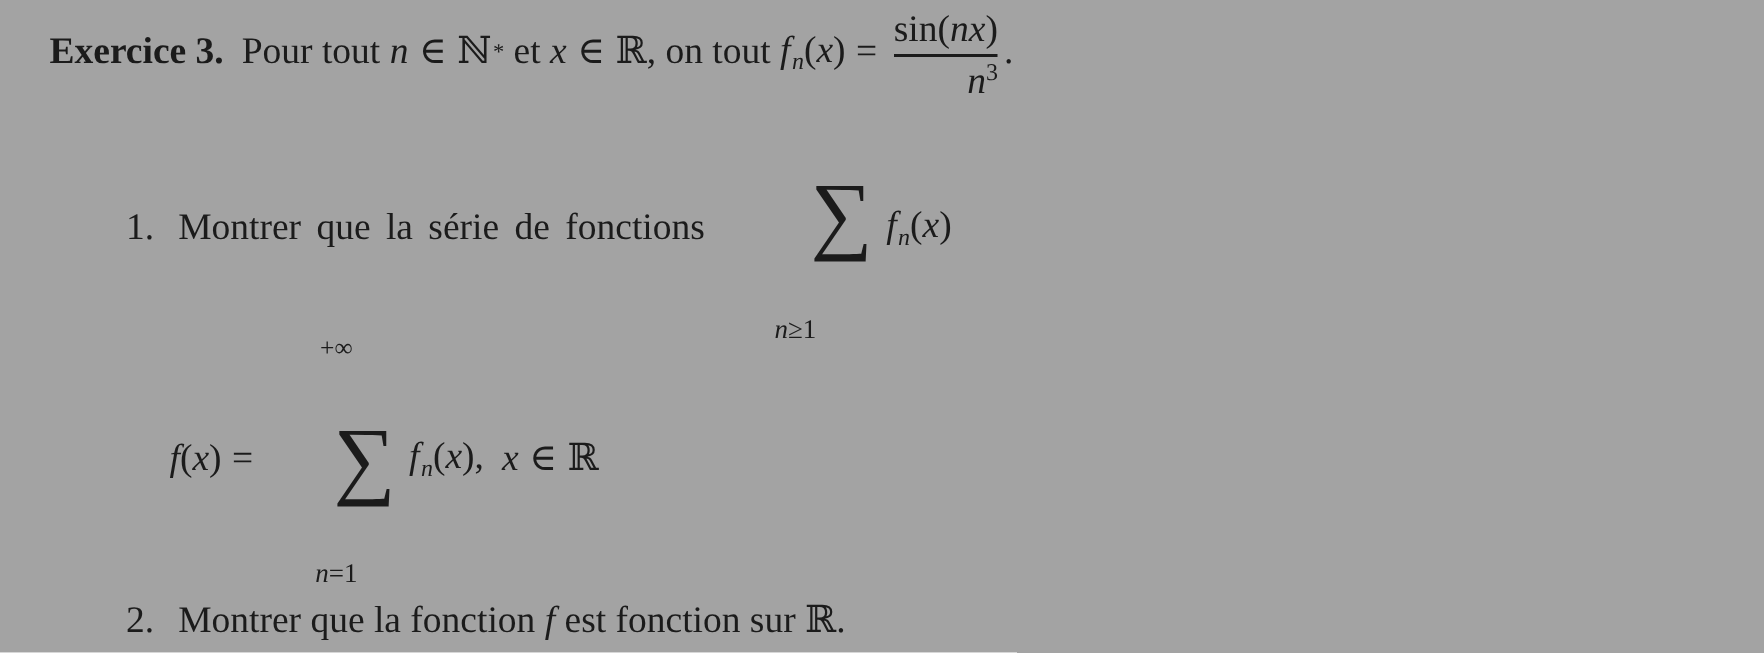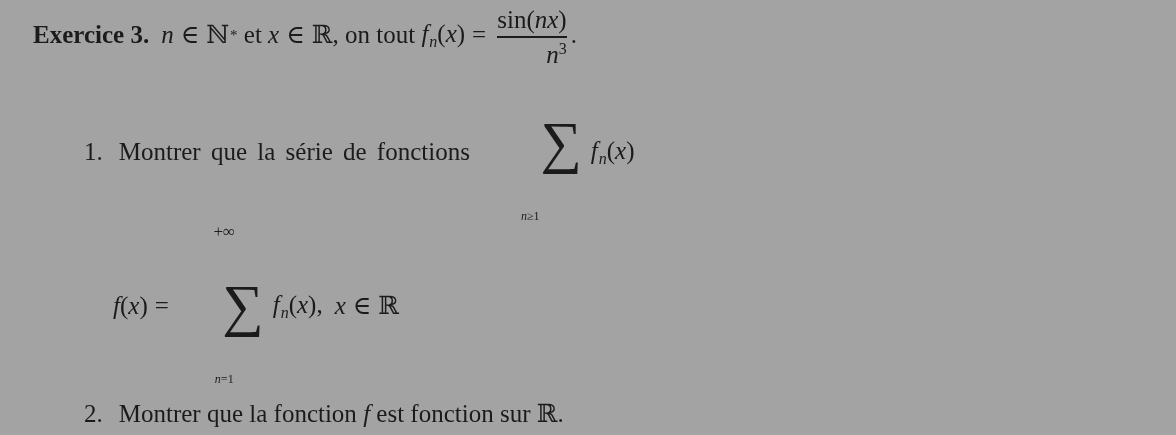--- a/index.html
+++ b/index.html
@@ -26,31 +26,31 @@
   
   .frac { display:inline-flex; flex-direction:column; align-items:flex-end;
           margin:0 4px; line-height:1.12; position:relative; top:2px; text-align:center; }
   .frac-bar { align-self:stretch; height:1.5px; background:currentColor; margin:2px 0 2px; }
   
   .bigop { position:relative; display:inline-block; line-height:0.78; margin:0 9px; }
   .bigop-symbol { font-size:58px; }
   .bigop-upper { position:absolute; bottom:calc(100% + 4px); left:50%; transform:translateX(-50%);
                  font-size:17px; line-height:1; white-space:nowrap; }
   .bigop-lower { position:absolute; top:calc(100% + 6px); left:50%; transform:translateX(-50%);
-                 font-size:12px; line-height:1; white-space:nowrap; }
+                 font-size:18px; line-height:1; white-space:nowrap; }
   .tail-x { margin-left:12px; }
 </style>
 </head>
 <body>
 
 <div class="page" style="background: #a3a3a3; color: rgb(27, 27, 27);">
 
   <div class="row row-intro">
     <span class="bold exlabel"><span>Exercice 3</span><span>.</span></span>
-    <span class="mi">n</span>
+    <span>Pour tout </span><span class="mi">n</span>
     <span class="mo">∈</span><span>ℕ</span><span class="sup-star">*</span><span> et </span><span class="mi">x</span>
     <span class="mo">∈</span><span>ℝ</span><span>,</span><span> on tout </span><span><span class="mi">f</span><span class="msub">n</span><span>(</span><span class="mi">x</span><span>)</span></span>
     <span class="mo">=</span>
     <span class="frac">
       <span class="frac-num"><span>sin(</span><span class="mi">nx</span><span>)</span></span>
       <span class="frac-bar"></span>
       <span class="frac-den"><span class="mi">n</span><span class="msup">3</span></span>
     </span>
     <span>.</span>
   </div>

